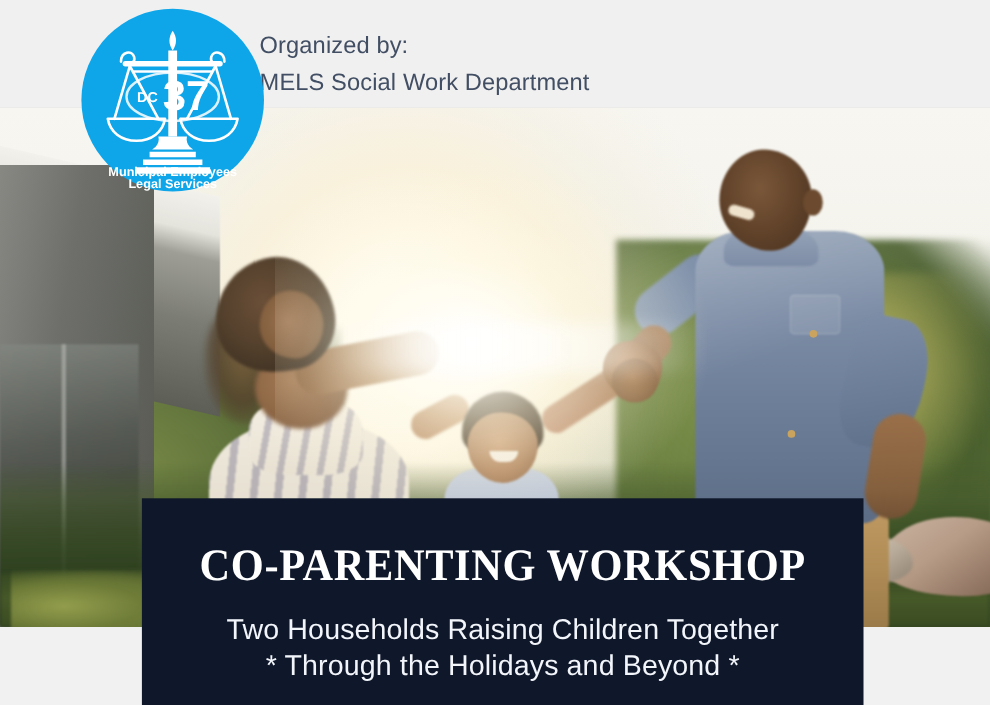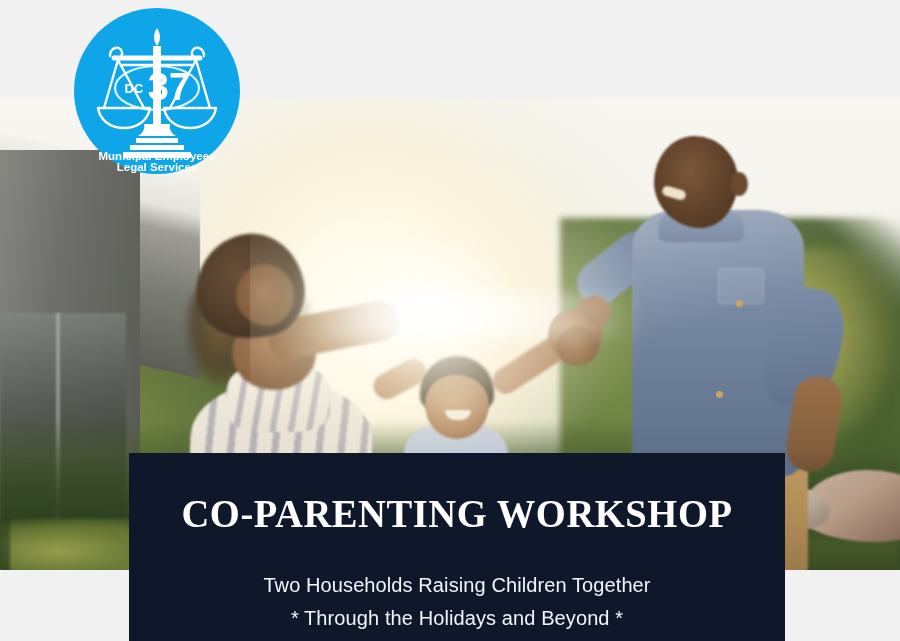--- a/index.html
+++ b/index.html
@@ -392,25 +392,25 @@
     padding-top: 40px;
     color: #ffffff;
     font-family: "Liberation Serif", serif;
     font-weight: bold;
     font-size: 41px;
     letter-spacing: .6px;
     line-height: 1;
     transform: scaleX(.94);
   }
   .banner-sub {
-    margin: 13px;
+    margin: 0;
     padding-top: 22px;
     color: #f2f5fa;
     font-family: "Liberation Sans", sans-serif;
-    font-size: 20px;
+    font-size: 26px;
     line-height: 33px;
     letter-spacing: .1px;
   }
   .banner-sub-line { display: block; }
 
   
   .logo {
     position: absolute;
     left: 74px; top: 8px;
     width: 166px; height: 166px;
@@ -418,20 +418,26 @@
     background: #0ea5e9;
     z-index: 8;
   }
   .logo svg { display: block; width: 166px; height: 166px; }
 </style>
 </head>
 <body>
 
 <div class="flyer">
 
+  <div class="header-bar">
+    <div class="header-text">
+      <span class="header-line">Organized by:</span>
+      <span class="header-line">MELS Social Work Department</span>
+    </div>
+  </div>
 
   <div class="photo-wrap">
     <div class="photo">
       <div class="sky"></div>
       <div class="trees-right"></div>
       <div class="trees-right-hi"></div>
       <div class="trees-left"></div>
 
       <div class="house-eave"></div>
       <div class="house-wall"></div>

